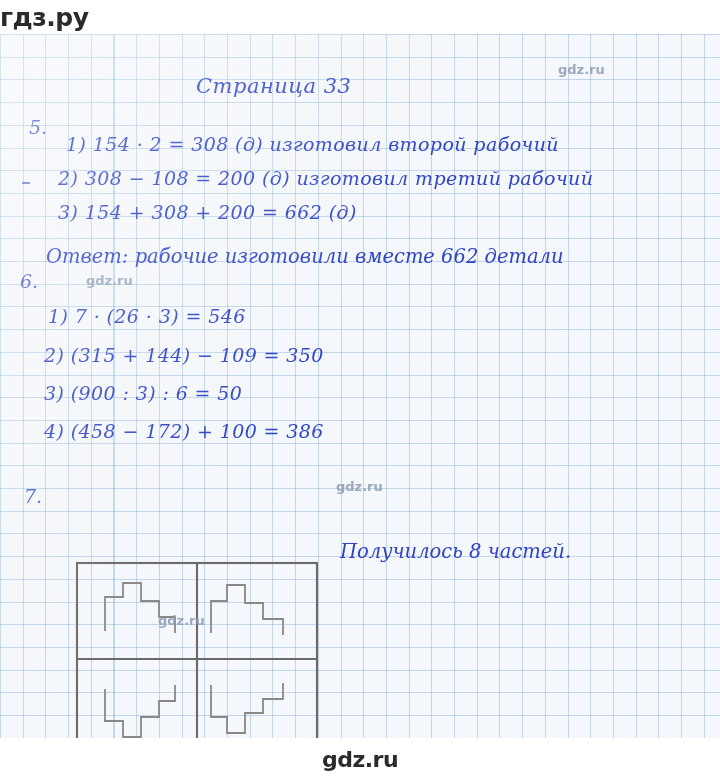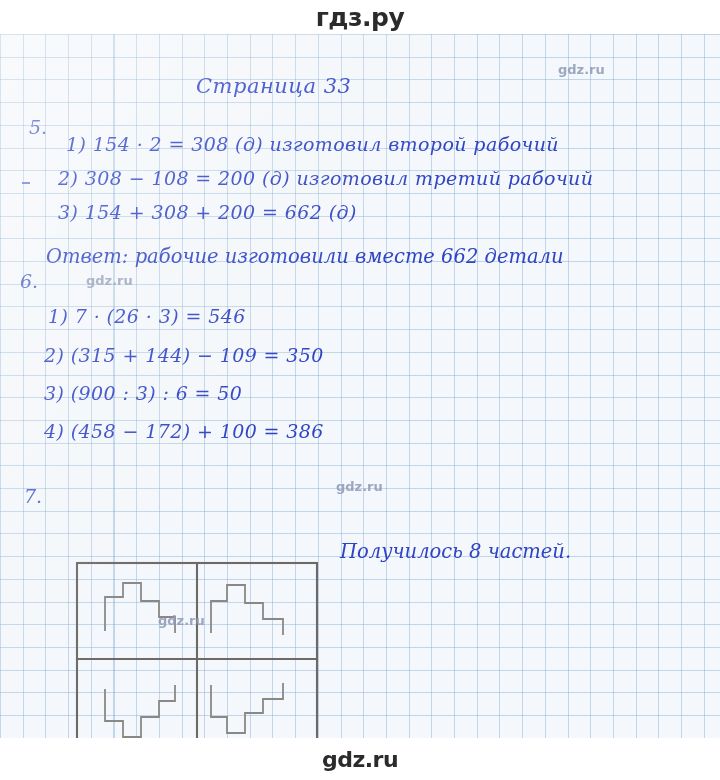--- a/index.html
+++ b/index.html
@@ -13,21 +13,20 @@
     font-family: "Liberation Sans", sans-serif;
     overflow: hidden;
     position: relative;
   }
   
   .top-brand {
     height: 34px;
     background: #ffffff;
     display: flex;
     align-items: center;
-    justify-content: center;
     position: relative;
   }
   .brand-text {
     font-family: "DejaVu Sans", sans-serif;
     font-weight: bold;
     font-size: 25px;
     color: #2b2b2b;
     letter-spacing: -0.5px;
   }
   

